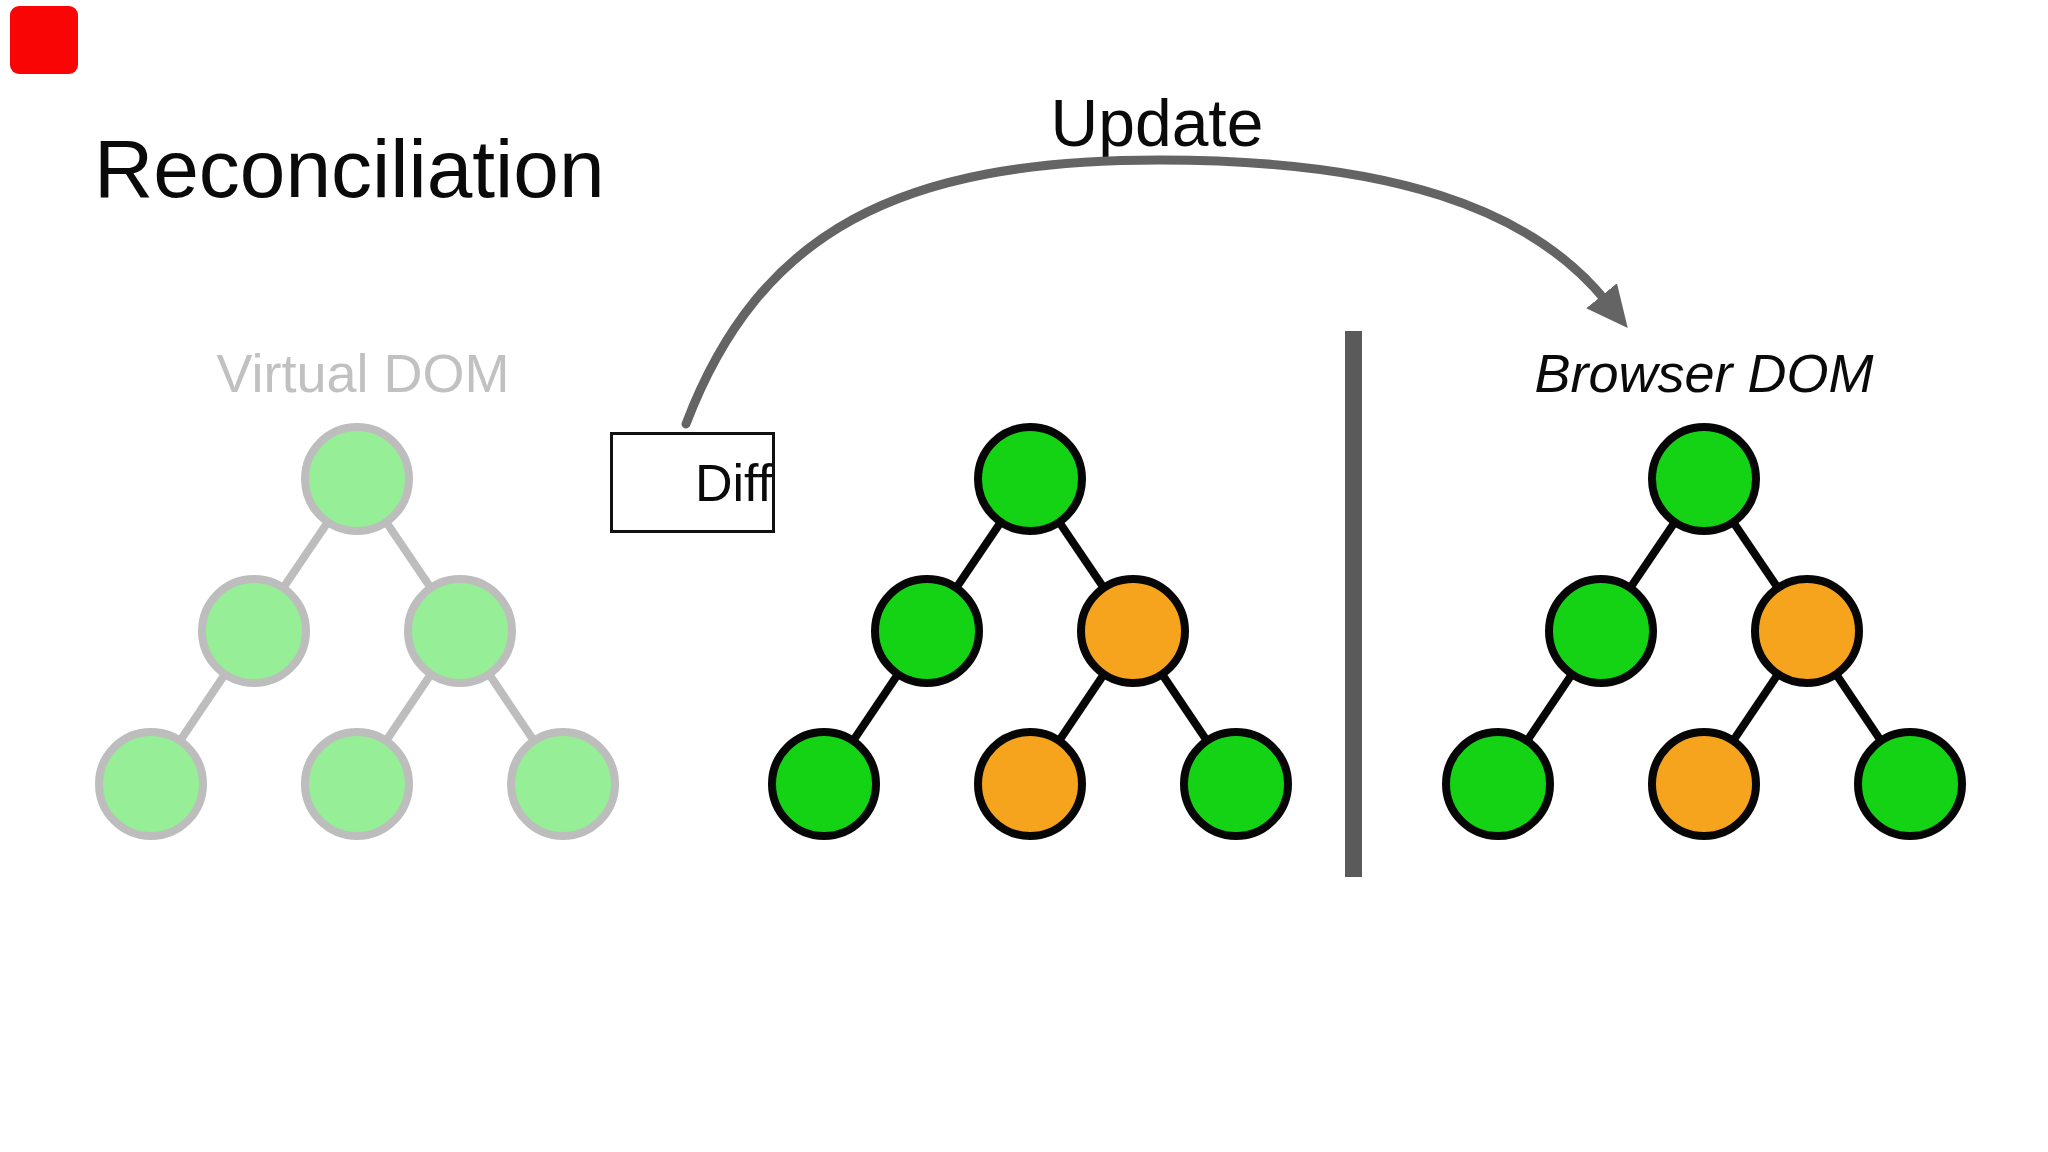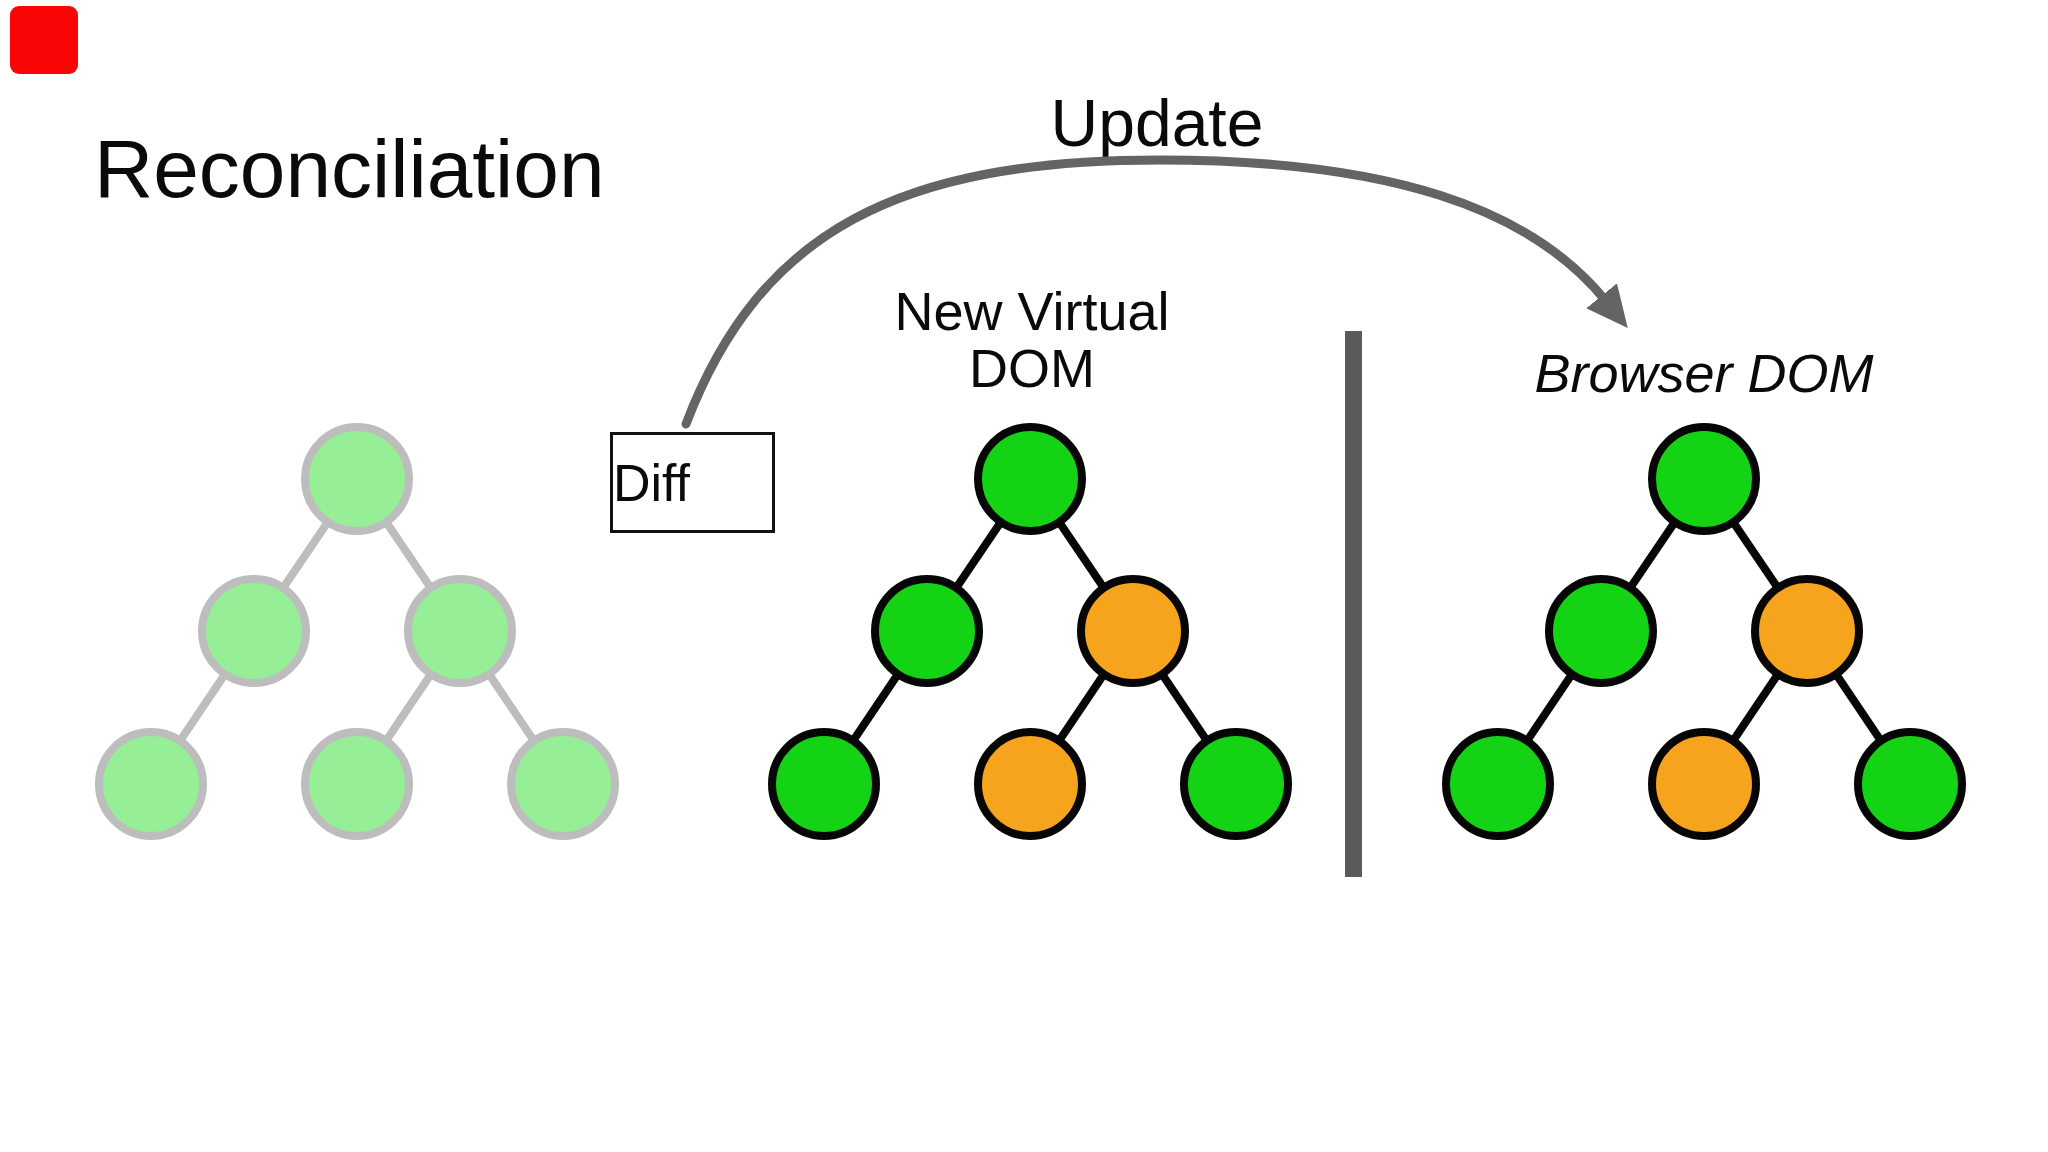--- a/index.html
+++ b/index.html
@@ -25,21 +25,21 @@
     position:absolute;transform:translateX(-50%);
     font-size:54px;line-height:1.06;text-align:center;
     color:var(--text,#0a0a0a);white-space:pre-line;
   }
   .label-virtual{left:363px;top:345px;color:var(--faded-text,#c1c1c1);}
   .label-new-virtual{left:1032px;top:283px;}
   .label-browser{left:1704px;top:345px;font-style:italic;}
   .diff-box{
     position:absolute;left:610px;top:432px;width:165px;height:101px;
     box-sizing:border-box;background:#ffffff;border:3px solid #111111;
-    display:flex;align-items:center;justify-content:flex-start;
+    display:flex;align-items:center;justify-content:flex-end;
     font-size:52px;color:var(--text,#0a0a0a);
   }
 </style>
 </head>
 <body>
 
 <div class="stage">
 
   <div class="red-marker"></div>
 
@@ -94,21 +94,20 @@
           <circle cx="1704" cy="479" r="52" fill="#14D314" stroke="#060606" stroke-width="8"></circle>
           <circle cx="1601" cy="631" r="52" fill="#14D314" stroke="#060606" stroke-width="8"></circle>
           <circle cx="1807" cy="631" r="52" fill="#F6A31D" stroke="#060606" stroke-width="8"></circle>
           <circle cx="1498" cy="784" r="52" fill="#14D314" stroke="#060606" stroke-width="8"></circle>
           <circle cx="1704" cy="784" r="52" fill="#F6A31D" stroke="#060606" stroke-width="8"></circle>
           <circle cx="1910" cy="784" r="52" fill="#14D314" stroke="#060606" stroke-width="8"></circle>
         </g>
       </g>
   </svg>
 
-  <div class="tree-label label-new-virtual">New Virtual
-DOM</div>
+  <div class="tree-label label-virtual">Virtual DOM</div>
   <div class="tree-label label-browser">Browser DOM</div>
 
   <div class="diff-box">
     <span>Diff</span>
   </div>
 
 </div>
 
 </body></html>

